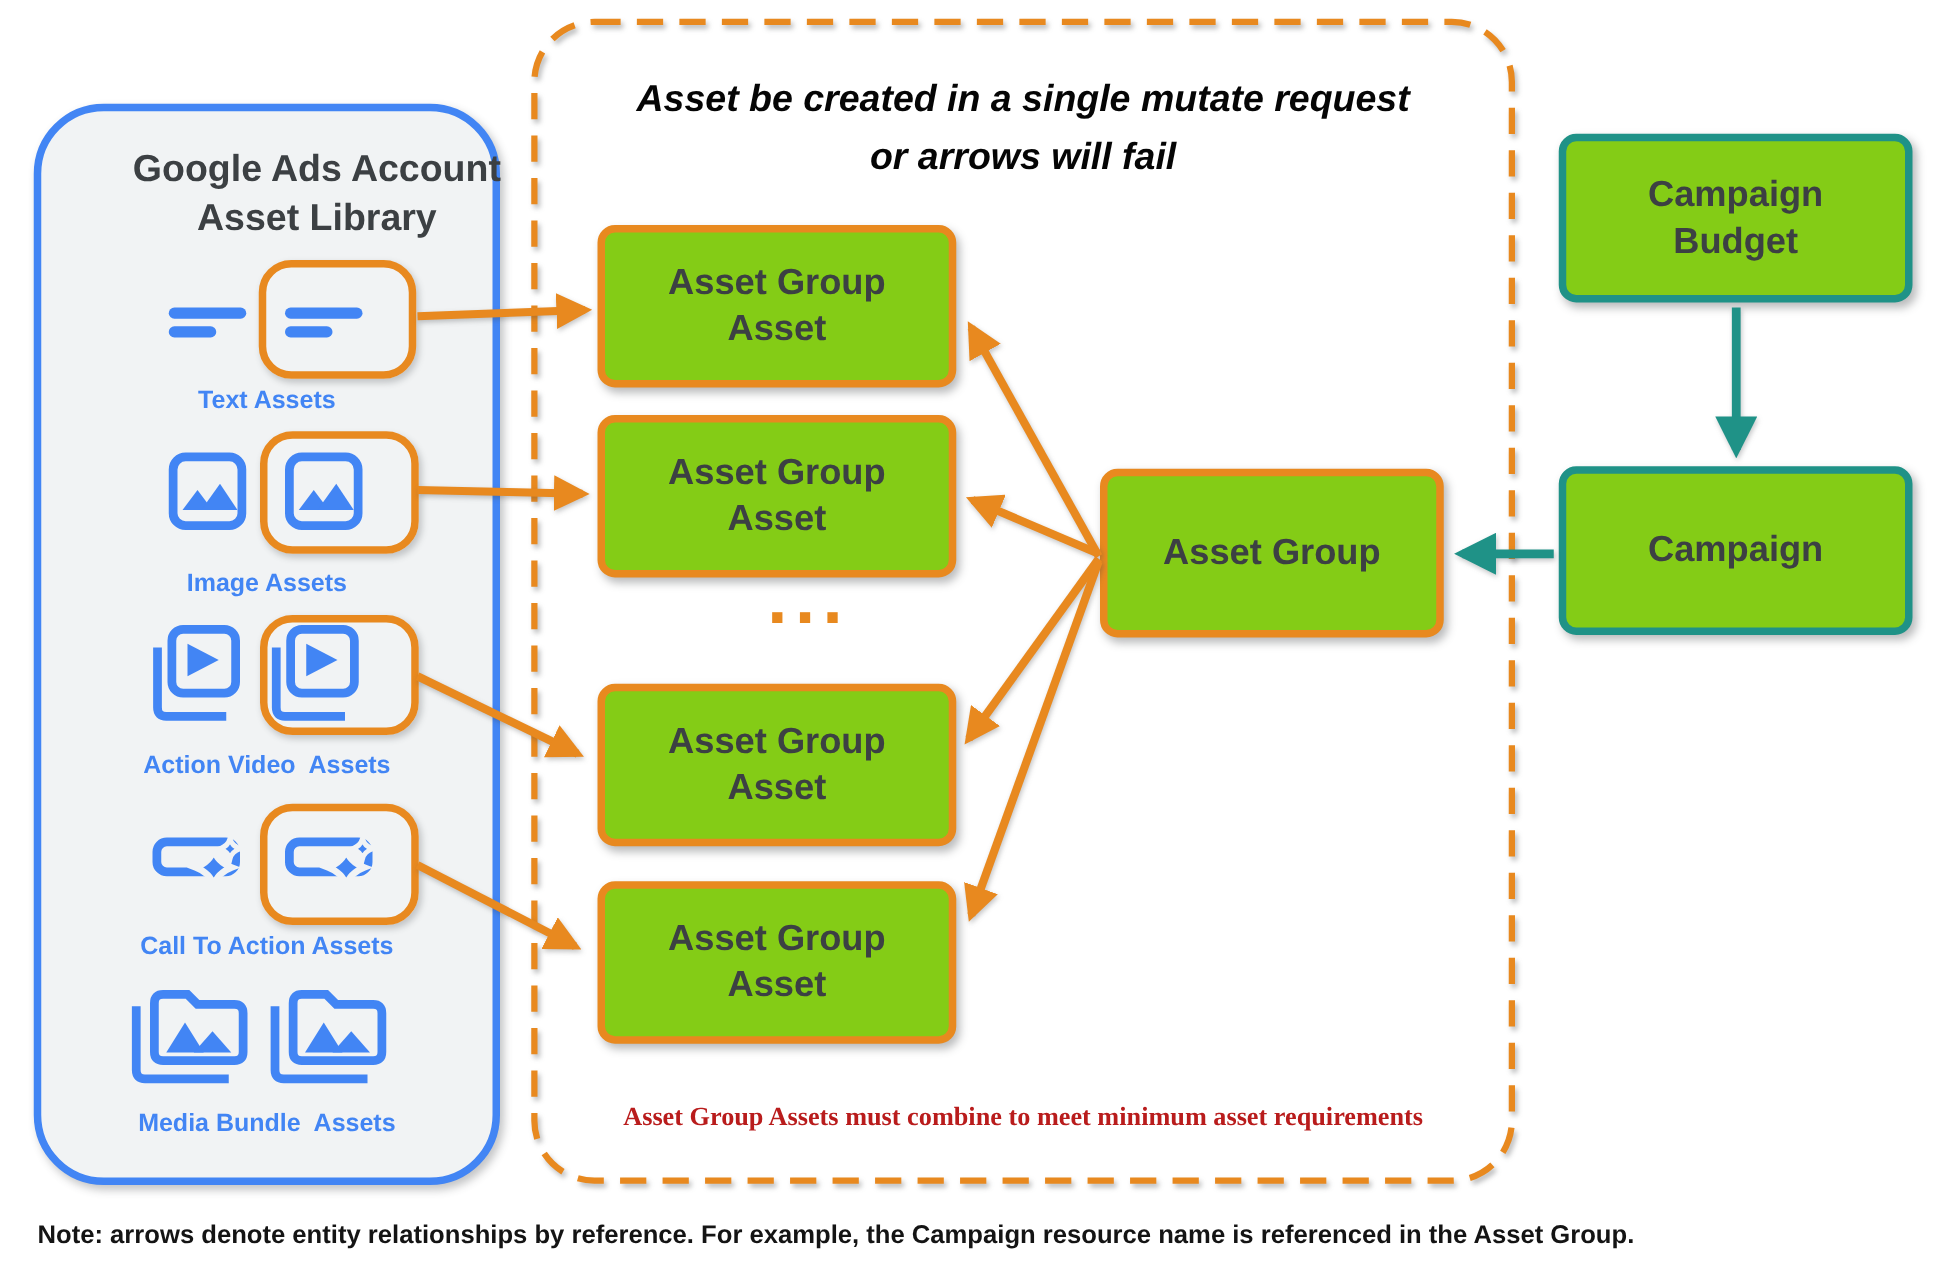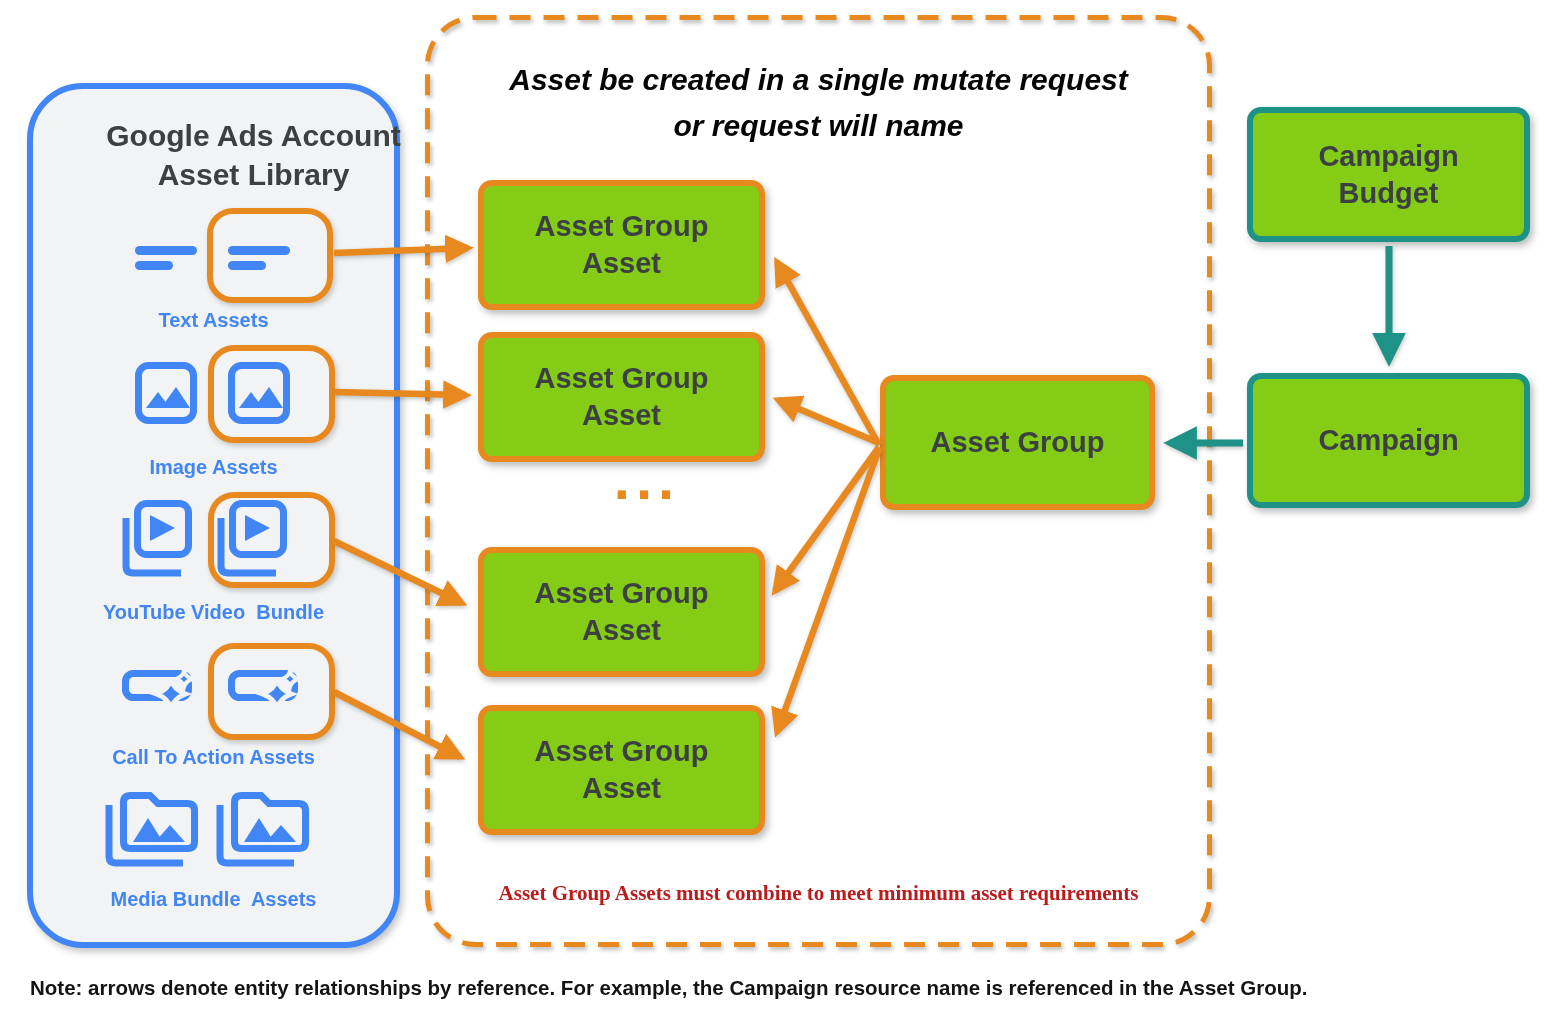--- a/index.html
+++ b/index.html
@@ -99,21 +99,21 @@
   <path d="M8 20 L8 68 Q8 75 15 75 L63 75" fill="none" stroke="#4285f4" stroke-width="7"></path>
   <rect x="19.5" y="5.5" width="51" height="51" rx="9" fill="none" stroke="#4285f4" stroke-width="7"></rect>
   <path d="M32 17 L32 43 L57 30 Z" fill="#4285f4"></path>
 </svg>
 <svg class="icon" style="left:213px;top:498px" width="82" height="80" viewBox="0 0 82 80">
   <path d="M8 20 L8 68 Q8 75 15 75 L63 75" fill="none" stroke="#4285f4" stroke-width="7"></path>
   <rect x="19.5" y="5.5" width="51" height="51" rx="9" fill="none" stroke="#4285f4" stroke-width="7"></rect>
   <path d="M32 17 L32 43 L57 30 Z" fill="#4285f4"></path>
 </svg>
 <div class="abs hl-box" style="left:208px;top:492px;width:127px;height:96px"></div>
-<div class="abs lib-label" style="top:601px">YouTube Video  Bundle</div>
+<div class="abs lib-label" style="top:601px">Action Video  Assets</div>
 
 <svg class="icon" style="left:119px;top:664px" width="78" height="54" viewBox="0 0 78 54">
   <rect x="6.5" y="9.5" width="63" height="24" rx="8" fill="none" stroke="#4285f4" stroke-width="7"></rect>
   <path d="M52 15.5 Q54.5 25.5 66.5 30 Q54.5 34.5 52 44.5 Q49.5 34.5 37.5 30 Q49.5 25.5 52 15.5 Z" fill="#4285f4" stroke="#f1f3f4" stroke-width="5"></path>
   <path d="M65 7 Q66.5 12.7 73 15 Q66.5 17.3 65 23 Q63.5 17.3 57 15 Q63.5 12.7 65 7 Z" fill="#4285f4" stroke="#f1f3f4" stroke-width="4"></path>
 </svg>
 <svg class="icon" style="left:225px;top:664px" width="78" height="54" viewBox="0 0 78 54">
   <rect x="6.5" y="9.5" width="63" height="24" rx="8" fill="none" stroke="#4285f4" stroke-width="7"></rect>
   <path d="M52 15.5 Q54.5 25.5 66.5 30 Q54.5 34.5 52 44.5 Q49.5 34.5 37.5 30 Q49.5 25.5 52 15.5 Z" fill="#4285f4" stroke="#f1f3f4" stroke-width="5"></path>
   <path d="M65 7 Q66.5 12.7 73 15 Q66.5 17.3 65 23 Q63.5 17.3 57 15 Q63.5 12.7 65 7 Z" fill="#4285f4" stroke="#f1f3f4" stroke-width="4"></path>
@@ -130,21 +130,21 @@
 <svg class="icon" style="left:212px;top:780px" width="100" height="88" viewBox="0 0 100 88">
   <path d="M8 25 L8 76 Q8 83 15 83 L82 83" fill="none" stroke="#4285f4" stroke-width="7"></path>
   <path d="M22.5 22.5 Q22.5 15.5 29.5 15.5 L49 15.5 L57 23.5 L86.5 23.5 Q93.5 23.5 93.5 30.5 L93.5 61.5 Q93.5 68.5 86.5 68.5 L29.5 68.5 Q22.5 68.5 22.5 61.5 Z" fill="none" stroke="#4285f4" stroke-width="7"></path>
   <path d="M32 62 L47 38 L62 62 Z" fill="#4285f4"></path>
   <path d="M54 62 L69 45 L84 62 Z" fill="#4285f4"></path>
 </svg>
 <div class="abs lib-label" style="top:888px">Media Bundle  Assets</div>
 
 <div class="abs mutate-title">
   <div>Asset be created in a single mutate request</div>
-  <div>or request will name</div>
+  <div>or arrows will fail</div>
 </div>
 
 <div class="abs node orange-node" style="left:478px;top:180px;width:287px;height:130px">
   <div>Asset Group</div>
   <div>Asset</div>
 </div>
 <div class="abs node orange-node" style="left:478px;top:332px;width:287px;height:130px">
   <div>Asset Group</div>
   <div>Asset</div>
 </div>

